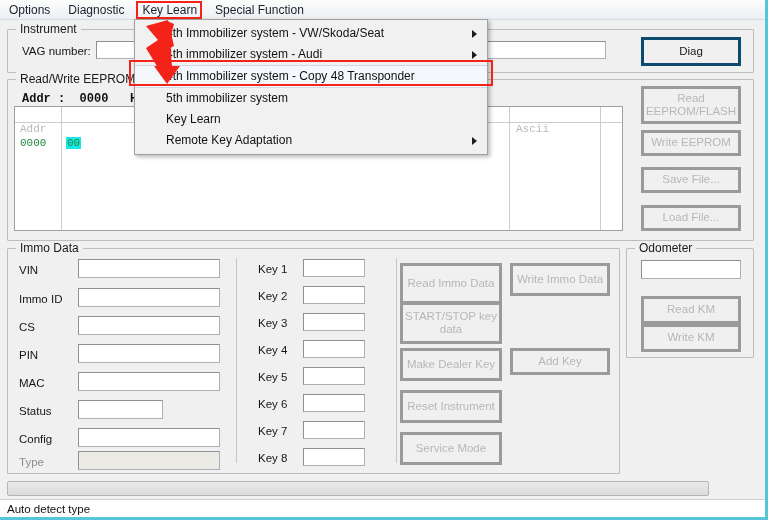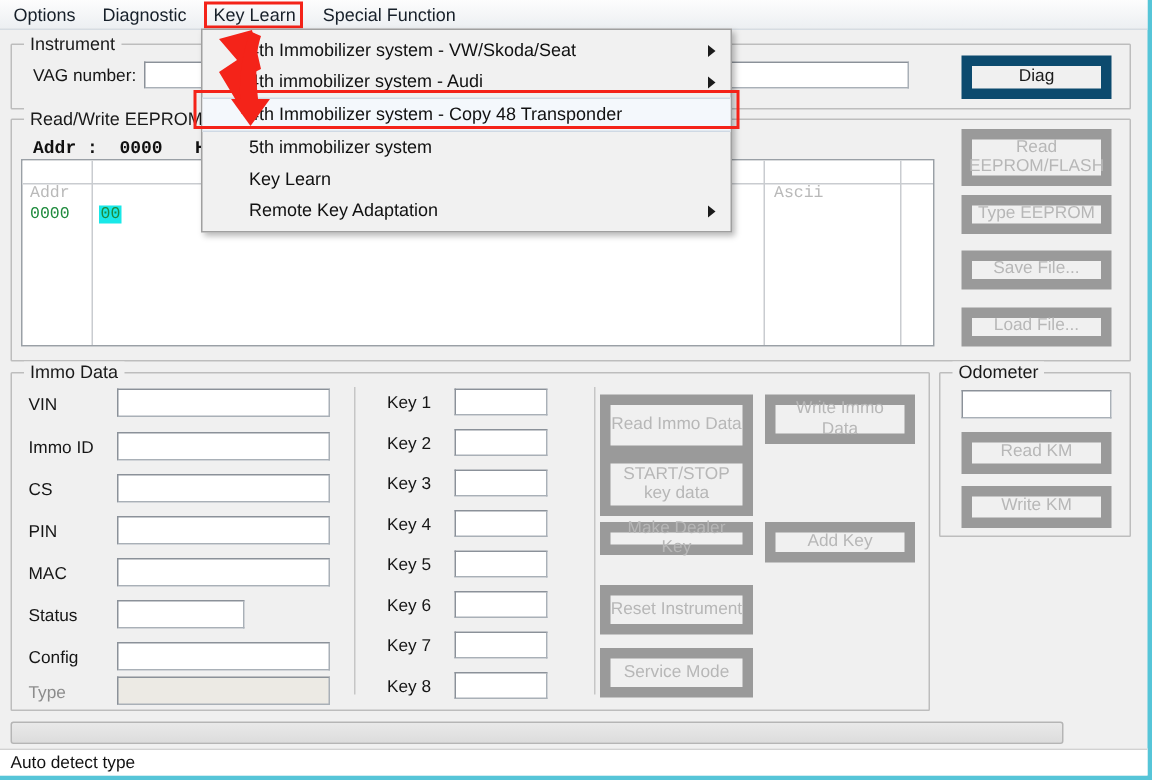--- a/index.html
+++ b/index.html
@@ -80,21 +80,21 @@
   
   .tfield{
     position:absolute;background:#fff;
     border:1px solid #a9b0b7;
     border-top-color:#8b9199;border-left-color:#8b9199;
     box-sizing:border-box;
   }
   .tfield.disabled{background:#eceae4;}
   .btn{
     position:absolute;box-sizing:border-box;
-    background:#f0f0f0;border:7px solid #0c4a6e;
+    background:#f0f0f0;border:3px solid #0c4a6e;
     display:flex;align-items:center;justify-content:center;text-align:center;
     font-size:11.5px;color:#1a1a1a;line-height:1.15;
     cursor:default;
   }
   .btn.dis{color:#b7b7b7;border-color:#9a9a9a;}
   .lab{position:absolute;font-size:11.5px;color:#161616;white-space:nowrap;}
   .lab.dis{color:#8d8d8d;}
 
   
   .hexhdr{
@@ -161,21 +161,21 @@
     <div class="mono cell-addrhdr" style="left:5px;top:16px;text-align:center;">Addr</div>
     <div class="mono cell-asciihdr" style="left:501px;top:16px;text-align:center;">Ascii</div>
     <div class="mono cell-addr" style="left:5px;top:30px;">0000</div>
     <div class="mono cell-hex" style="left:51px;top:30px;">00</div>
   </div>
 
   <div class="btn dis" style="left:641px;top:86px;width:100px;height:38px;flex-direction:column;">
     <span>Read</span>
     <span>EEPROM/FLASH</span>
   </div>
-  <div class="btn dis" style="left:641px;top:130px;width:100px;height:26px;">Type EEPROM</div>
+  <div class="btn dis" style="left:641px;top:130px;width:100px;height:26px;">Write EEPROM</div>
   <div class="btn dis" style="left:641px;top:205px;width:100px;height:26px;">Load File...</div>
   <div class="btn dis" style="left:641px;top:167px;width:100px;height:26px;">Save File...</div>
 
   <div class="group" style="left:7px;top:248px;width:611px;height:224px;">
     <div class="legend">Immo Data</div>
   </div>
   <div class="vsep" style="left:236px;top:258px;height:205px;"></div>
   <div class="vsep" style="left:396px;top:258px;height:205px;"></div>
 
   <div class="lab" style="left:19px;top:264px;">VIN</div>
@@ -223,32 +223,32 @@
   <div class="lab" style="left:258px;top:425px;">Key 7</div>
   <div class="tfield" style="left:303px;top:421px;width:62px;height:18px;"></div>
 
   <div class="lab" style="left:258px;top:452px;">Key 8</div>
   <div class="tfield" style="left:303px;top:448px;width:62px;height:18px;"></div>
 
   <div class="btn dis" style="left:400px;top:263px;width:102px;height:41px;">Read Immo Data</div>
   <div class="btn dis" style="left:400px;top:302px;width:102px;height:42px;">
     <span>START/STOP key data</span>
   </div>
-  <div class="btn dis" style="left:400px;top:348px;width:102px;height:22px;">Make Dealer Key</div>
+  <div class="btn dis" style="left:400px;top:348px;width:102px;height:33px;">Make Dealer Key</div>
   <div class="btn dis" style="left:400px;top:390px;width:102px;height:33px;">Reset Instrument</div>
   <div class="btn dis" style="left:400px;top:432px;width:102px;height:33px;">Service Mode</div>
 
   <div class="btn dis" style="left:510px;top:263px;width:100px;height:33px;">Write Immo Data</div>
   <div class="btn dis" style="left:510px;top:348px;width:100px;height:27px;">Add Key</div>
 
   <div class="group" style="left:626px;top:248px;width:126px;height:108px;">
     <div class="legend">Odometer</div>
   </div>
   <div class="tfield" style="left:641px;top:260px;width:100px;height:19px;"></div>
-  <div class="btn dis" style="left:641px;top:288px;width:100px;height:28px;">Read KM</div>
+  <div class="btn dis" style="left:641px;top:296px;width:100px;height:28px;">Read KM</div>
   <div class="btn dis" style="left:641px;top:324px;width:100px;height:28px;">Write KM</div>
 
   <div class="progress"></div>
   <div class="statusbar">
     <span>Auto detect type</span>
   </div>
 
   <div class="dropdown">
     <div class="dd-item">
       <span>4th Immobilizer system - VW/Skoda/Seat</span>

